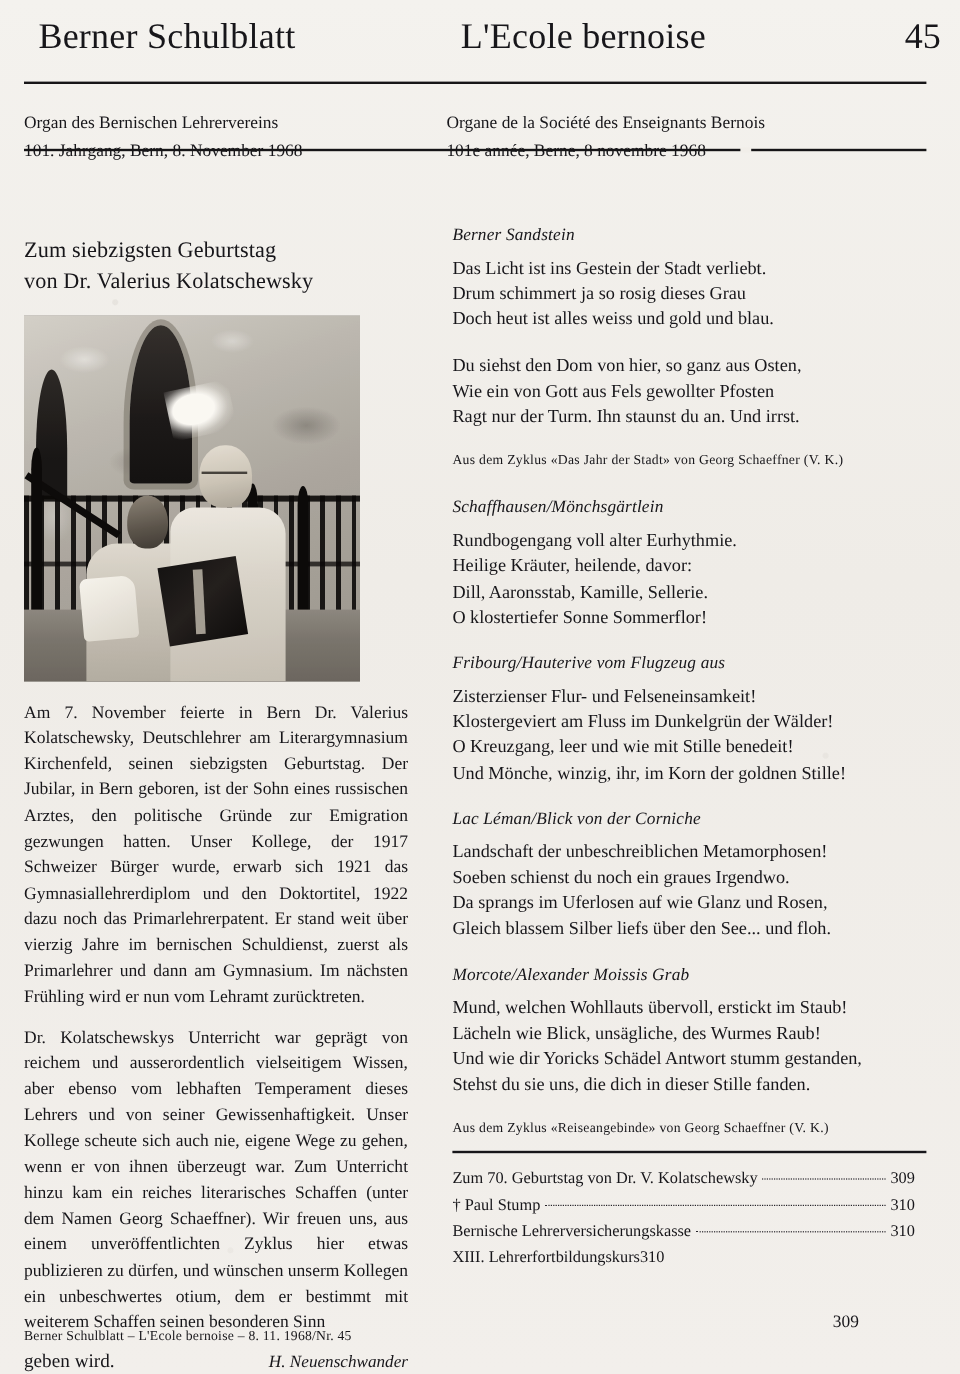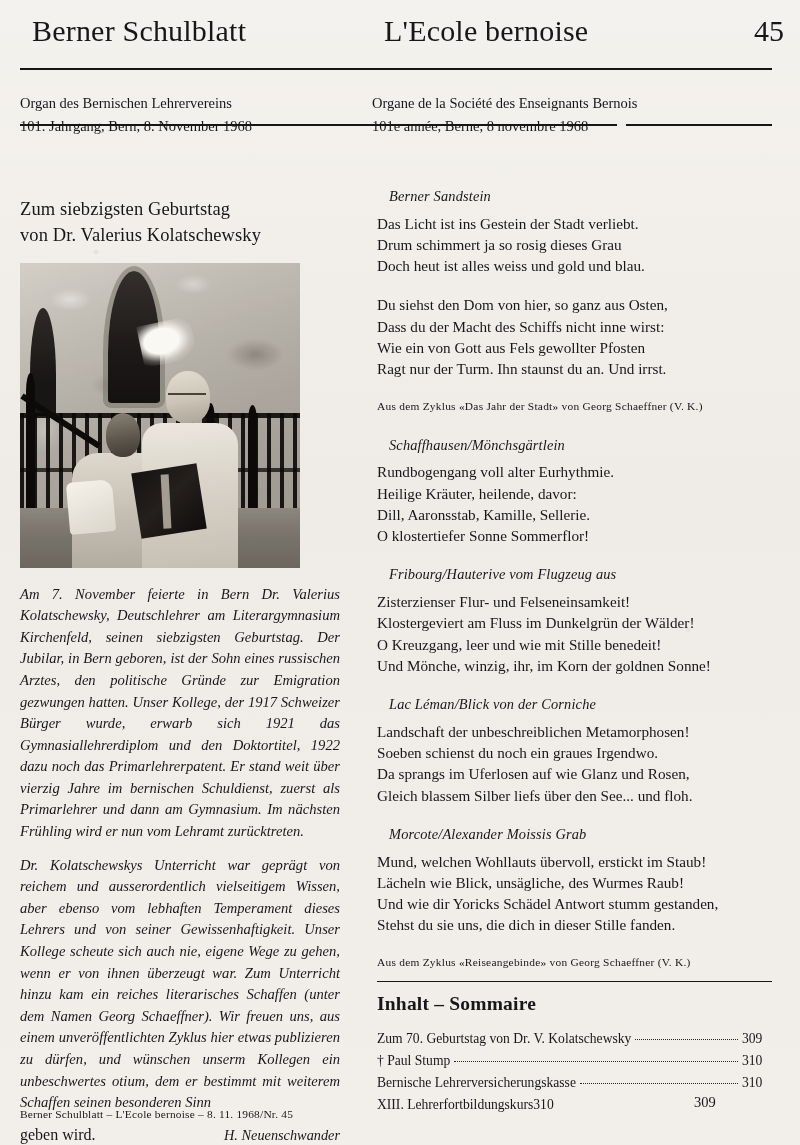--- a/index.html
+++ b/index.html
@@ -152,30 +152,30 @@
     transform:rotate(-5deg);border-radius:6px 12px 4px 4px;
   }
   .fig-shadow{
     position:absolute;left:60px;top:250px;width:150px;height:55px;
     background:radial-gradient(ellipse at 50% 60%,rgba(30,27,24,.30),transparent 70%);
   }
 
   
   p.body{
     font-size:14.6px;line-height:1.48;margin:0 0 12px 0;
-    text-align:justify;hyphens:none;font-style:italic;
+    text-align:justify;hyphens:none;
   }
   p.body:last-child{margin-bottom:0;}
   .signed-line{display:flex;justify-content:space-between;align-items:baseline;gap:36px;}
   .signed-line .tail{white-space:nowrap;}
 
   
   .poem{margin:0 0 18px 0;}
   .poem-title{
-    font-style:italic;font-size:14.4px;line-height:1.5;margin:0 0 5px 12px;
+    font-style:italic;font-size:14.4px;line-height:1.5;margin:0 0 5px 0;
     letter-spacing:.15px;
   }
   .poem-line{font-size:15.2px;line-height:1.40;white-space:pre-wrap;}
   .credit{
     font-size:11.4px;line-height:1.5;margin:8px 0 20px 0;letter-spacing:.25px;
   }
 
   
   .toc-rule{width:395px;height:1.6px;background:#17161a;margin:6px 0 10px 0;}
   .toc-head{font-size:19.5px;line-height:1.2;margin:0 0 12px 0;letter-spacing:.2px;}
@@ -276,41 +276,40 @@
 
     <div class="poem">
       <div class="poem-title">Berner Sandstein</div>
       <div class="poem-line">Das Licht ist ins Gestein der Stadt verliebt.</div>
       <div class="poem-line">Drum schimmert ja so rosig dieses Grau</div>
       <div class="poem-line">Doch heut ist alles weiss und gold und blau.</div>
     </div>
 
     <div class="poem">
       <div class="poem-line">Du siehst den Dom von hier, so ganz aus Osten,</div>
-      <div class="poem-line">Dass du der Macht des Schiffs nicht inne wirst:</div>
       <div class="poem-line">Wie ein von Gott aus Fels gewollter Pfosten</div>
       <div class="poem-line">Ragt nur der Turm. Ihn staunst du an. Und irrst.</div>
     </div>
 
     <div class="credit">Aus dem Zyklus «Das Jahr der Stadt» von Georg Schaeffner (V. K.)</div>
 
     <div class="poem">
       <div class="poem-title">Schaffhausen/Mönchsgärtlein</div>
       <div class="poem-line">Rundbogengang voll alter Eurhythmie.</div>
       <div class="poem-line">Heilige Kräuter, heilende, davor:</div>
       <div class="poem-line">Dill, Aaronsstab, Kamille, Sellerie.</div>
       <div class="poem-line">O klostertiefer Sonne Sommerflor!</div>
     </div>
 
     <div class="poem">
       <div class="poem-title">Fribourg/Hauterive vom Flugzeug aus</div>
       <div class="poem-line">Zisterzienser Flur- und Felseneinsamkeit!</div>
       <div class="poem-line">Klostergeviert am Fluss im Dunkelgrün der Wälder!</div>
       <div class="poem-line">O Kreuzgang, leer und wie mit Stille benedeit!</div>
-      <div class="poem-line">Und Mönche, winzig, ihr, im Korn der goldnen Sonne!</div>
+      <div class="poem-line">Und Mönche, winzig, ihr, im Korn der goldnen Stille!</div>
     </div>
 
     <div class="poem">
       <div class="poem-title">Lac Léman/Blick von der Corniche</div>
       <div class="poem-line">Landschaft der unbeschreiblichen Metamorphosen!</div>
       <div class="poem-line">Soeben schienst du noch ein graues Irgendwo.</div>
       <div class="poem-line">Da sprangs im Uferlosen auf wie Glanz und Rosen,</div>
       <div class="poem-line">Gleich blassem Silber liefs über den See... und floh.</div>
     </div>
 
@@ -319,21 +318,20 @@
       <div class="poem-line">Mund, welchen Wohllauts übervoll, erstickt im Staub!</div>
       <div class="poem-line">Lächeln wie Blick, unsägliche, des Wurmes Raub!</div>
       <div class="poem-line">Und wie dir Yoricks Schädel Antwort stumm gestanden,</div>
       <div class="poem-line">Stehst du sie uns, die dich in dieser Stille fanden.</div>
     </div>
 
     <div class="credit" style="margin-bottom:10px;">Aus dem Zyklus «Reiseangebinde» von Georg Schaeffner (V. K.)</div>
 
     <div class="toc-rule"></div>
 
-    <h2 class="toc-head">Inhalt – Sommaire</h2>
 
     <ul class="toc-list">
       <li class="toc-item">
         <span class="toc-label">Zum 70. Geburtstag von Dr. V. Kolatschewsky</span>
         <span class="toc-dots"></span>
         <span class="toc-page">309</span>
       </li>
       <li class="toc-item">
         <span class="toc-label">† Paul Stump</span>
         <span class="toc-dots"></span>

